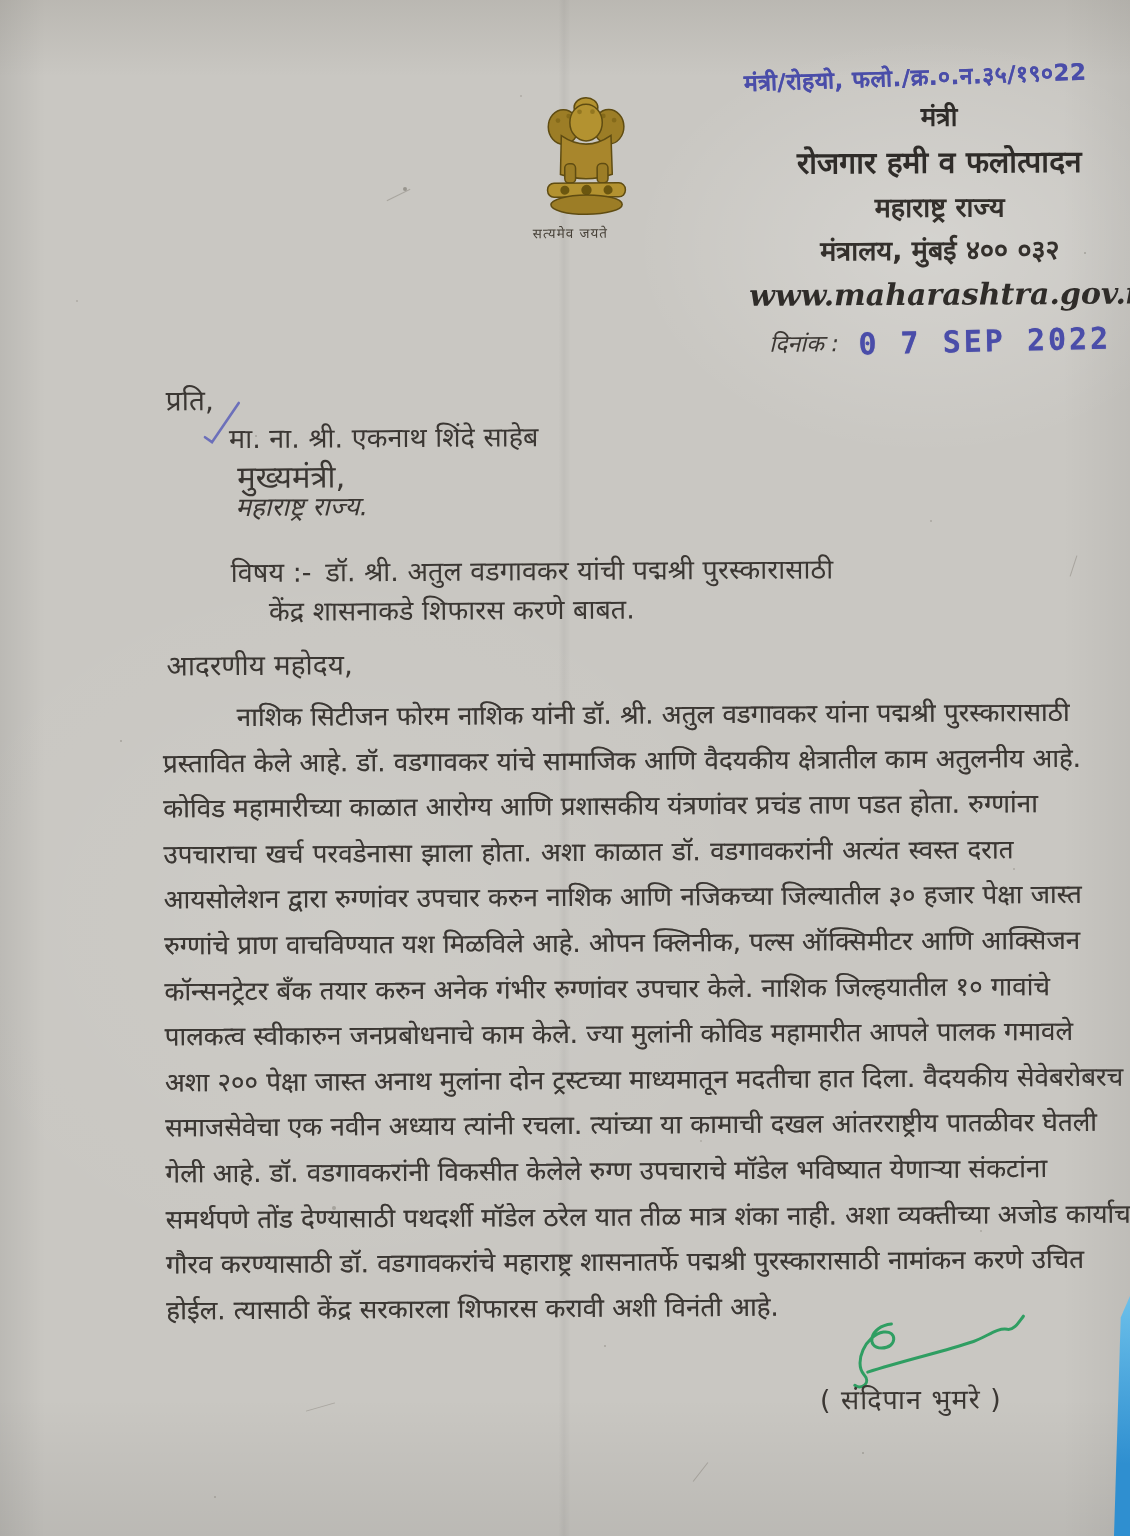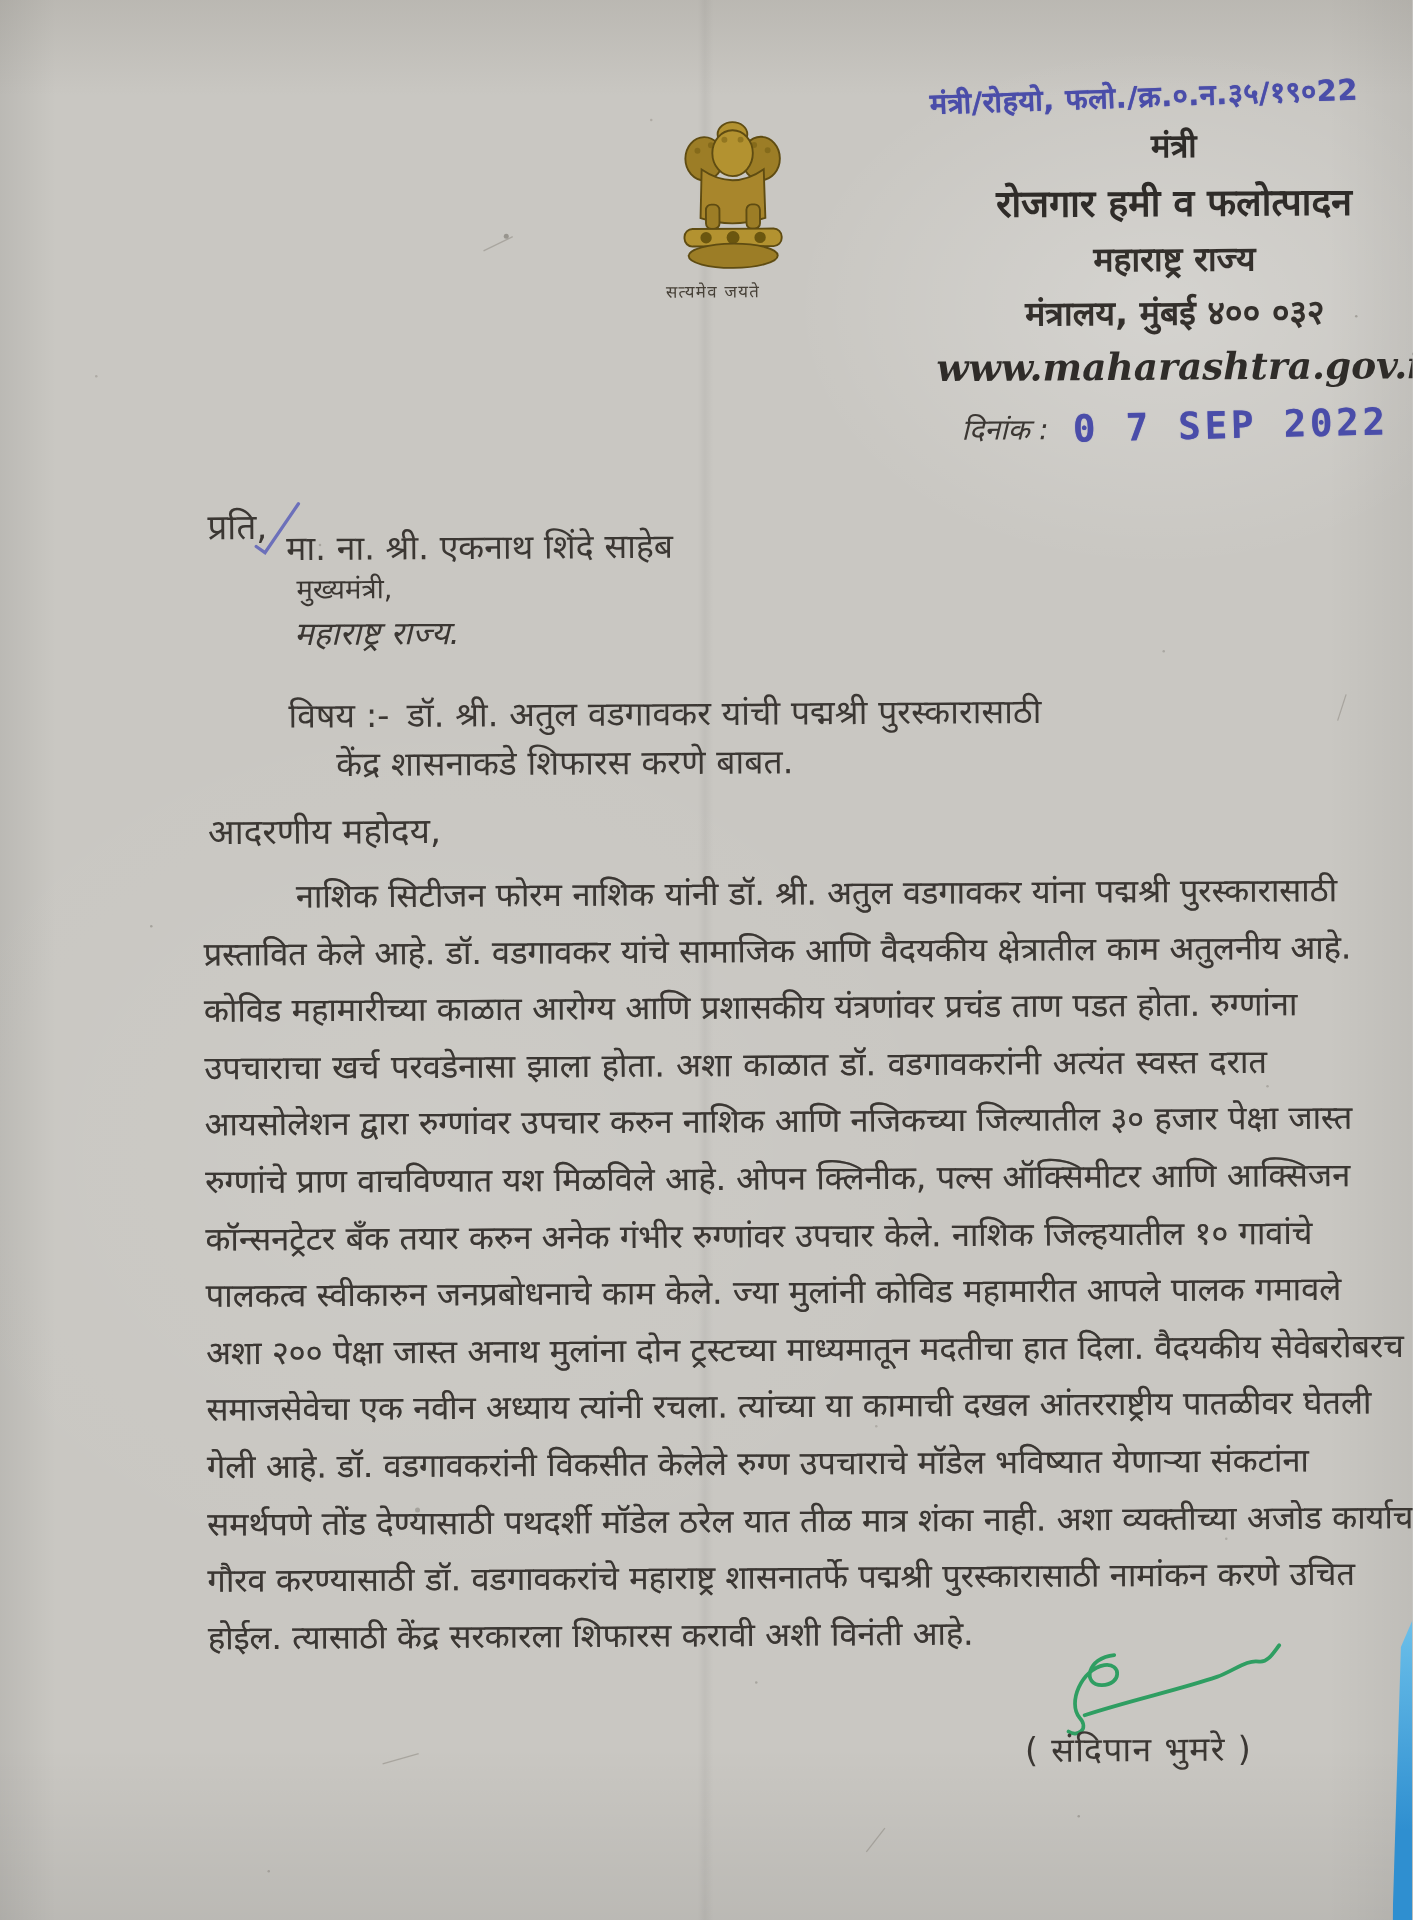--- a/index.html
+++ b/index.html
@@ -71,24 +71,24 @@
           font-family:"DejaVu Serif",serif;color:#2f2c29;margin-bottom:12px;}
   .lh-date-row{display:flex;justify-content:center;align-items:center;gap:20px;}
   .lh-date-label{font-size:23px;color:#3b3733;font-style:italic;}
   .lh-date-stamp{
     font-size:30px;font-weight:bold;letter-spacing:3px;color:#4a4da9;
     font-family:"DejaVu Sans Mono",monospace;transform:rotate(-1deg);
     text-shadow:0 0 .7px rgba(74,77,169,.7);
   }
 
   
-  .to-label{position:absolute;left:168px;top:378px;font-size:28px;margin-top:21px;}
+  .to-label{position:absolute;left:168px;top:378px;font-size:28px;}
   .tick{position:absolute;left:203px;top:397px;}
   .rc-name{position:absolute;left:231px;top:417px;font-size:27px;}
-  .rc-desig{position:absolute;left:239px;top:453px;font-size:22px;}
+  .rc-desig{position:absolute;left:239px;top:453px;font-size:31px;}
   .rc-state{position:absolute;left:237px;top:486px;font-size:26px;font-style:italic;}
 
   
   .subj1{position:absolute;left:232px;top:551px;font-size:27px;white-space:nowrap;}
   .subj1 .subj-label{margin-right:14px;}
   .subj2{position:absolute;left:270px;top:590px;font-size:27px;white-space:nowrap;}
 
   
   .greeting{position:absolute;left:167px;top:643px;font-size:28px;}
   .body-par{position:absolute;left:163px;top:696px;width:850px;}

